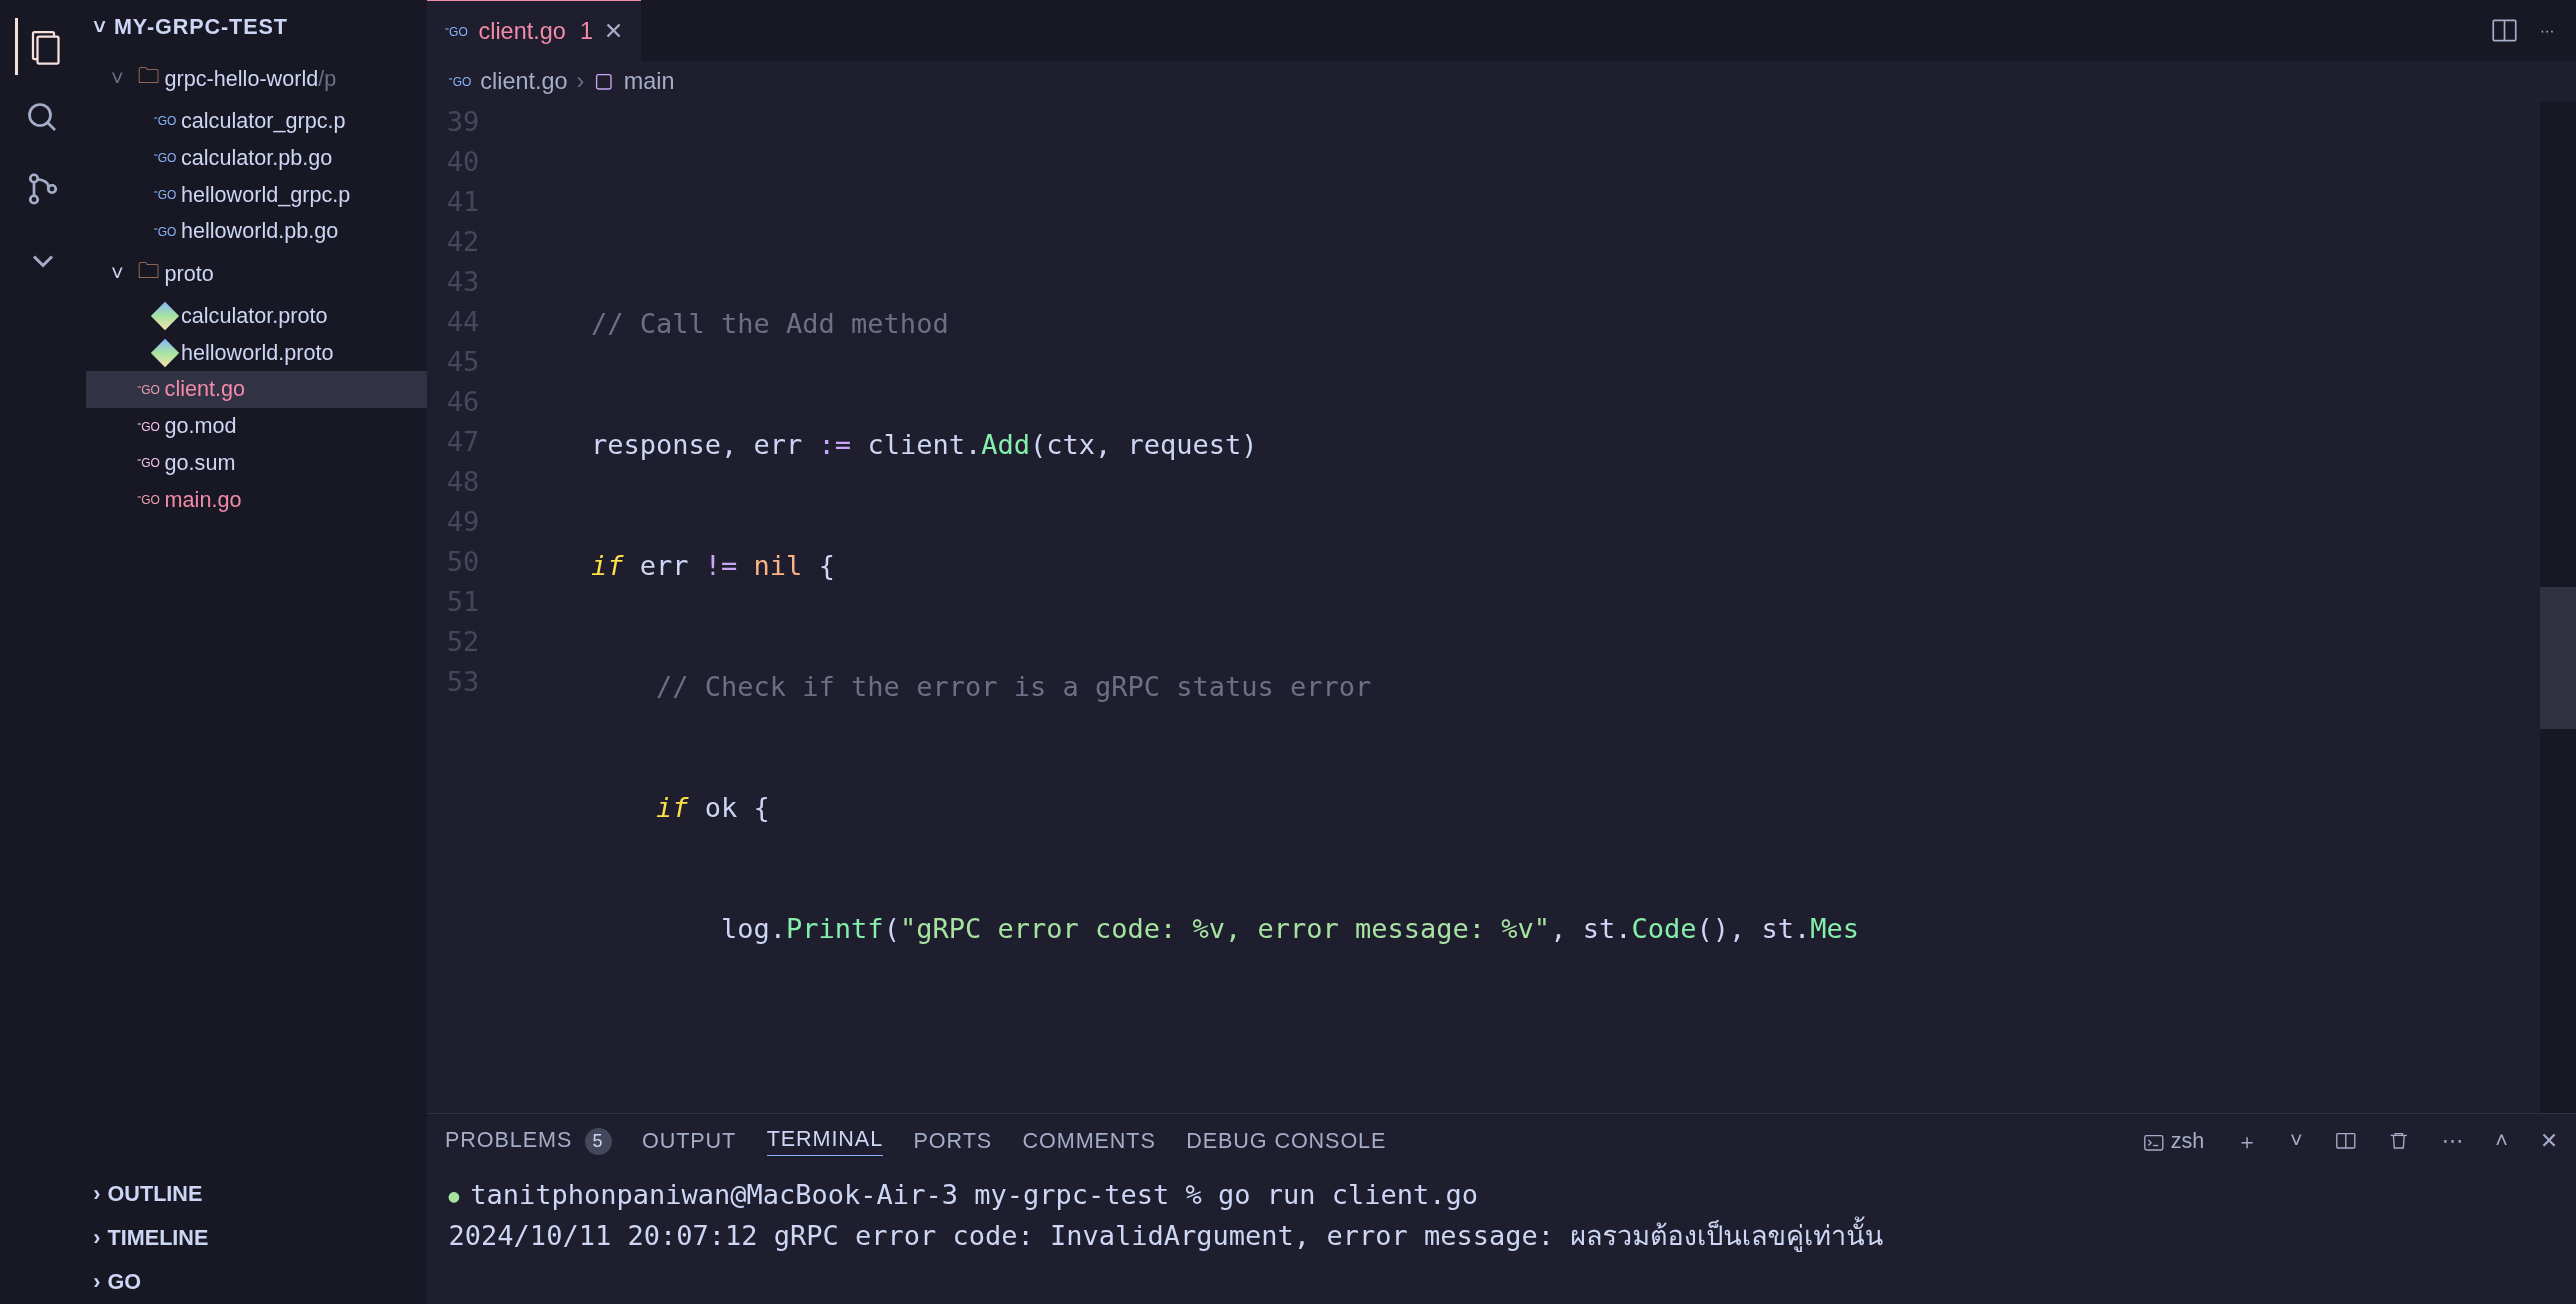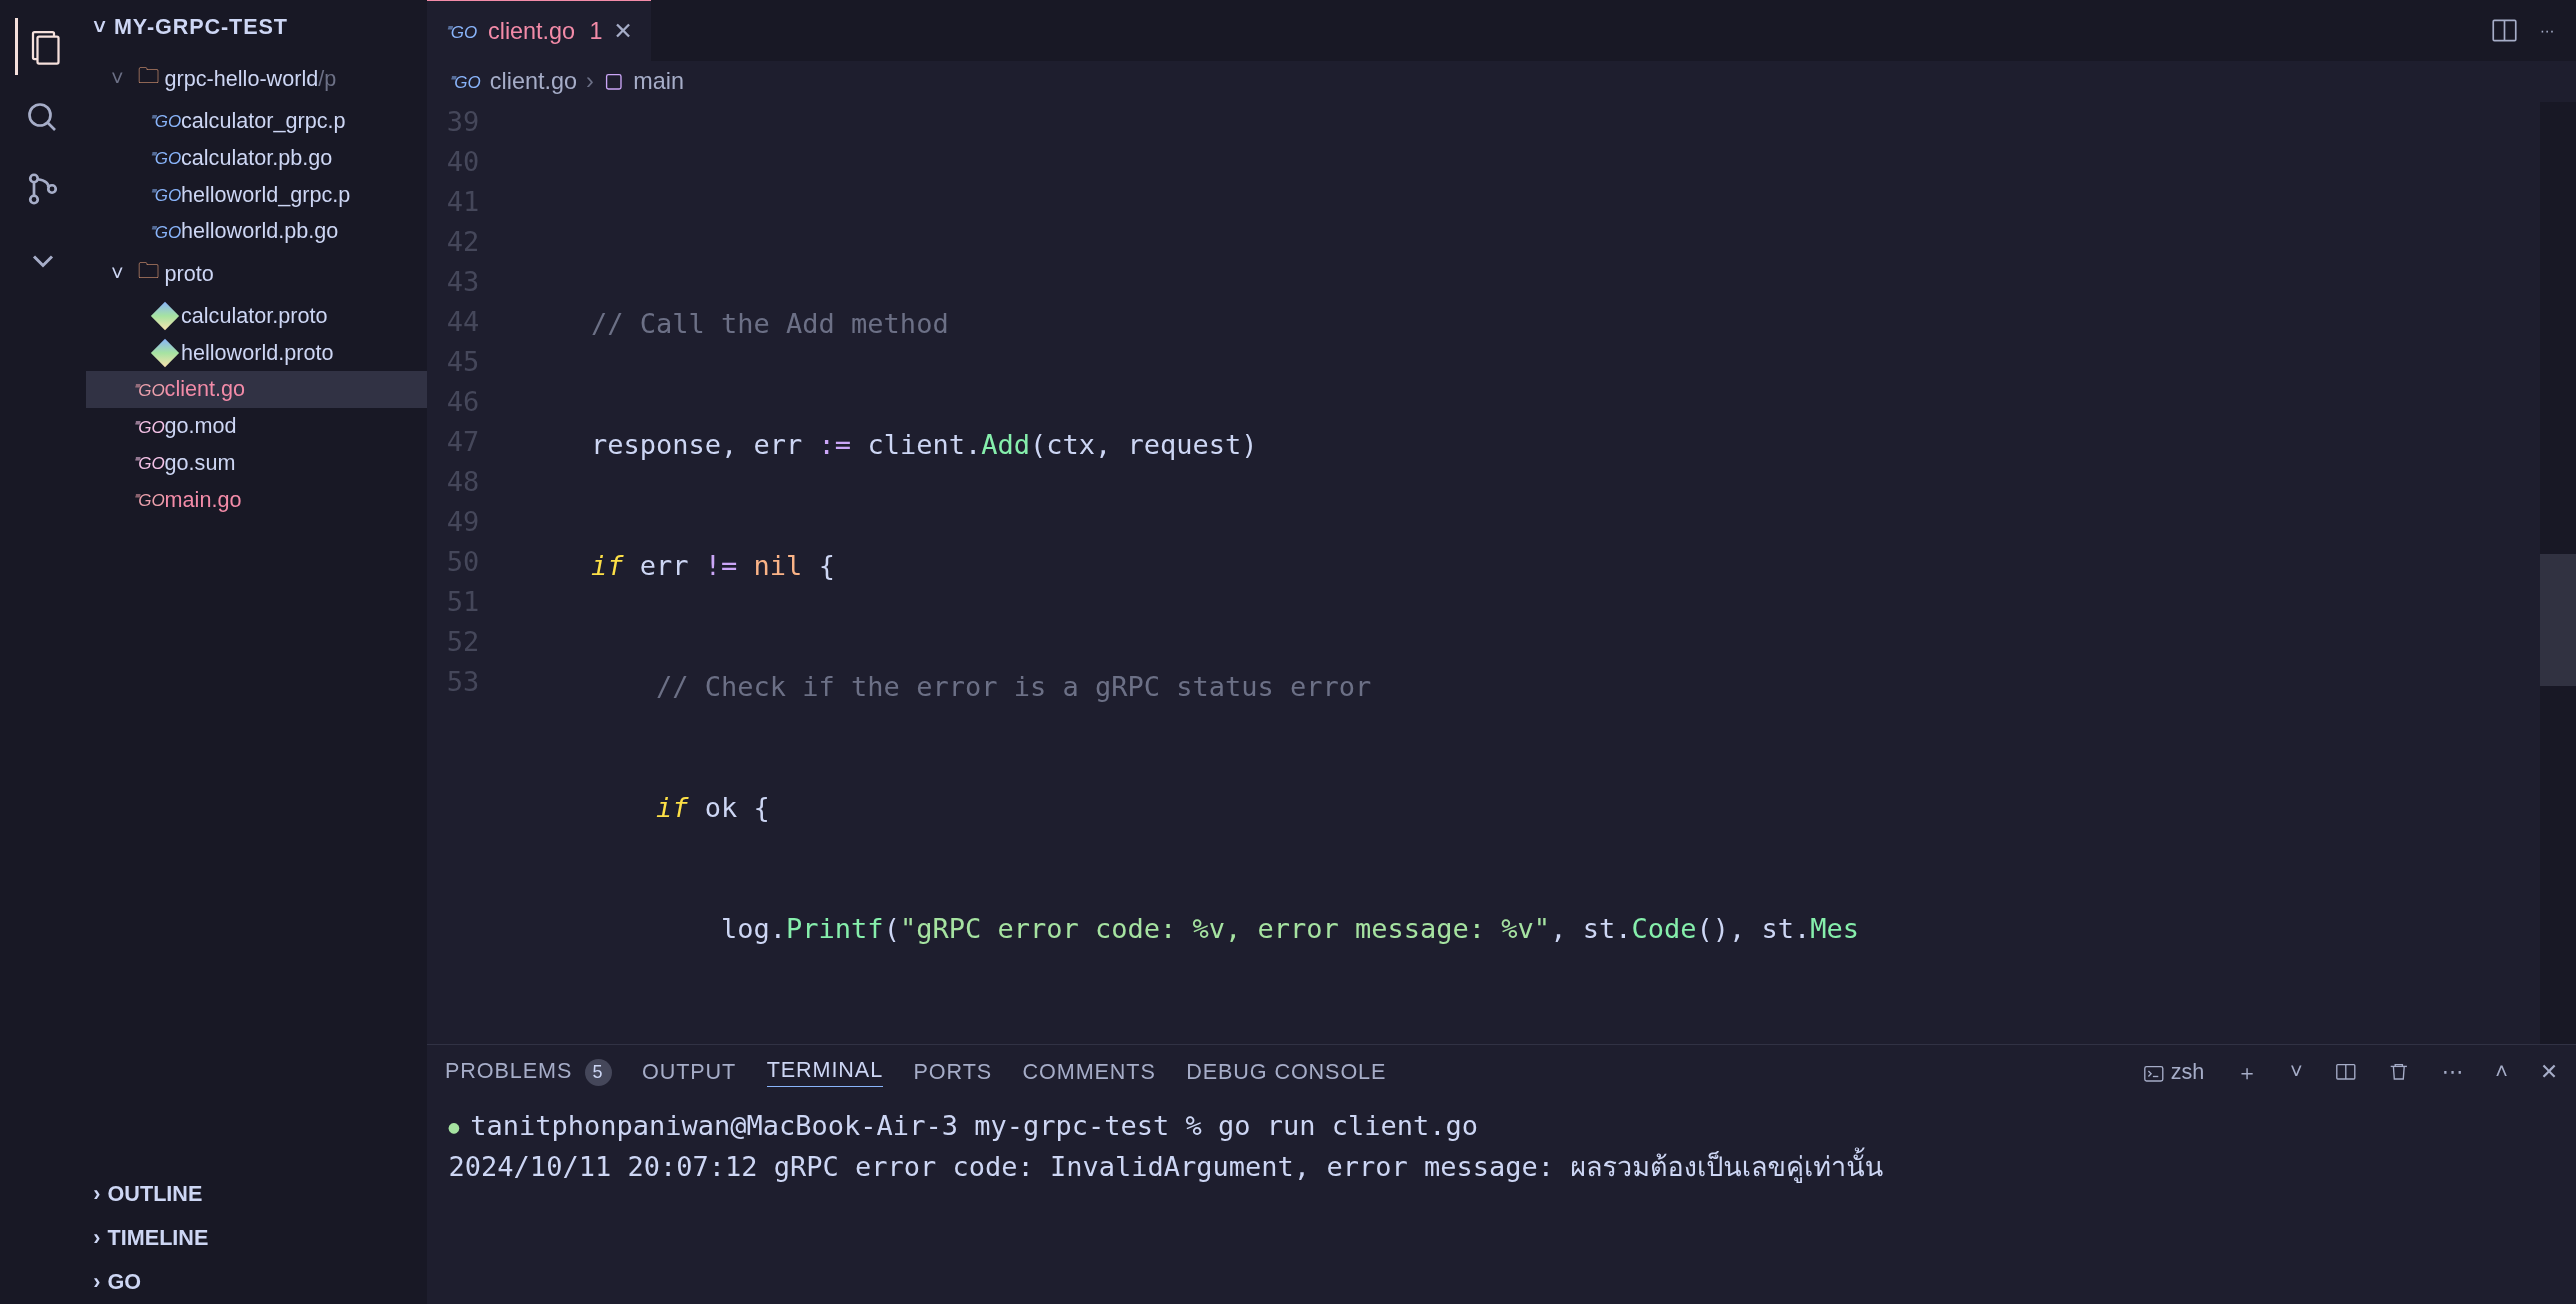--- a/index.html
+++ b/index.html
@@ -64,21 +64,21 @@
 .tree-item.depth0 { padding-left: 25px; }
 .tree-item.depth1 { padding-left: 63px; }
 .tree-item.selected { background: #313244; color: #f38ba8; }
 .tree-item .chev { width: 21.6px; flex-shrink: 0; }
 .tree-item .ficon { width: 32px; flex-shrink: 0; display: flex; align-items: center; justify-content: center; }
 .tree-item .name { flex: 1; overflow: hidden; text-overflow: ellipsis; }
 .tree-item.dim-path { color: #6c7086; }
 .tree-item .folder-name { color: #cdd6f4; }
 .tree-item.modified .name { color: #f38ba8; }
 .folder-ico { color: #f5a97f; }
-.go-ico { color: #89b4fa; font-size: 17px; font-style: italic; }
+.go-ico { color: #89b4fa; font-size: 12px; }
 .go-ico.red { color: #eba0ac; }
 .go-ico.pink { color: #f5c2e7; }
 .proto-ico { display:inline-block; width: 20px; height: 20px; transform: rotate(45deg); background: linear-gradient(135deg,#89b4fa,#a6e3a1,#f9e2af); }
 .sidebar-bottom-panel {
   display: flex;
   align-items: center;
   padding: 9px 7.2px;
   font-weight: 600;
 }
 .sidebar-bottom-panel .chev { margin-right: 7.2px; }
@@ -131,21 +131,21 @@
 .c-ident { color: #cdd6f4; }
 .minimap { width: 36px; background: #181825; position: relative; }
 .minimap .m-slider { position: absolute; top: 48%; width: 100%; height: 14%; background: rgba(108,112,134,0.3); }
 
 
 .panel {
   border-top: 0.9px solid #313244;
   background: #1e1e2e;
   display: flex;
   flex-direction: column;
-  height: 260px;
+  height: 191px;
 }
 .panel-tabs {
   display: flex;
   align-items: center;
   padding: 0 18px;
   height: 54px;
   gap: 30.5px;
   font-size: 21.6px;
   color: #a6adc8;
 }

